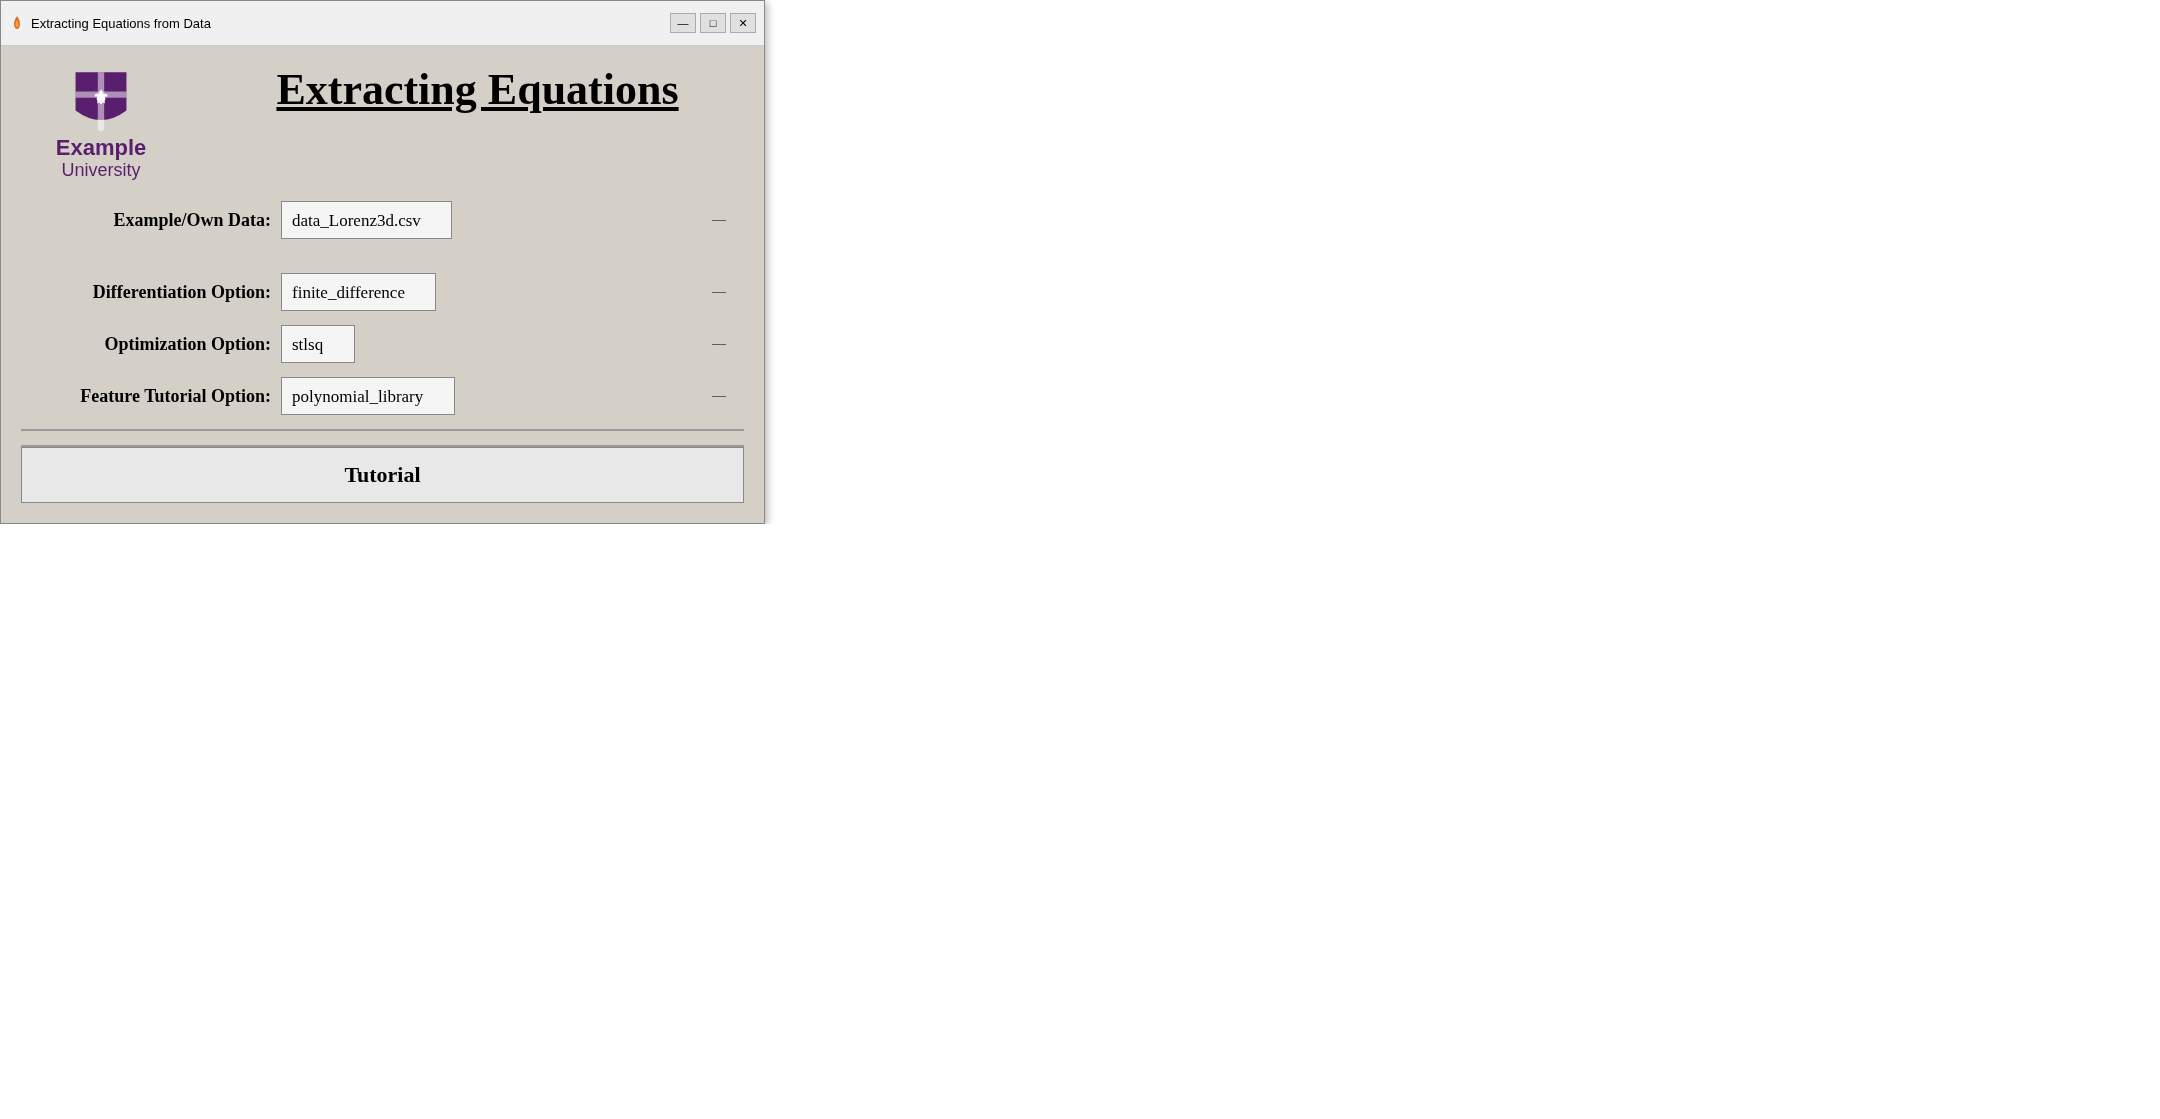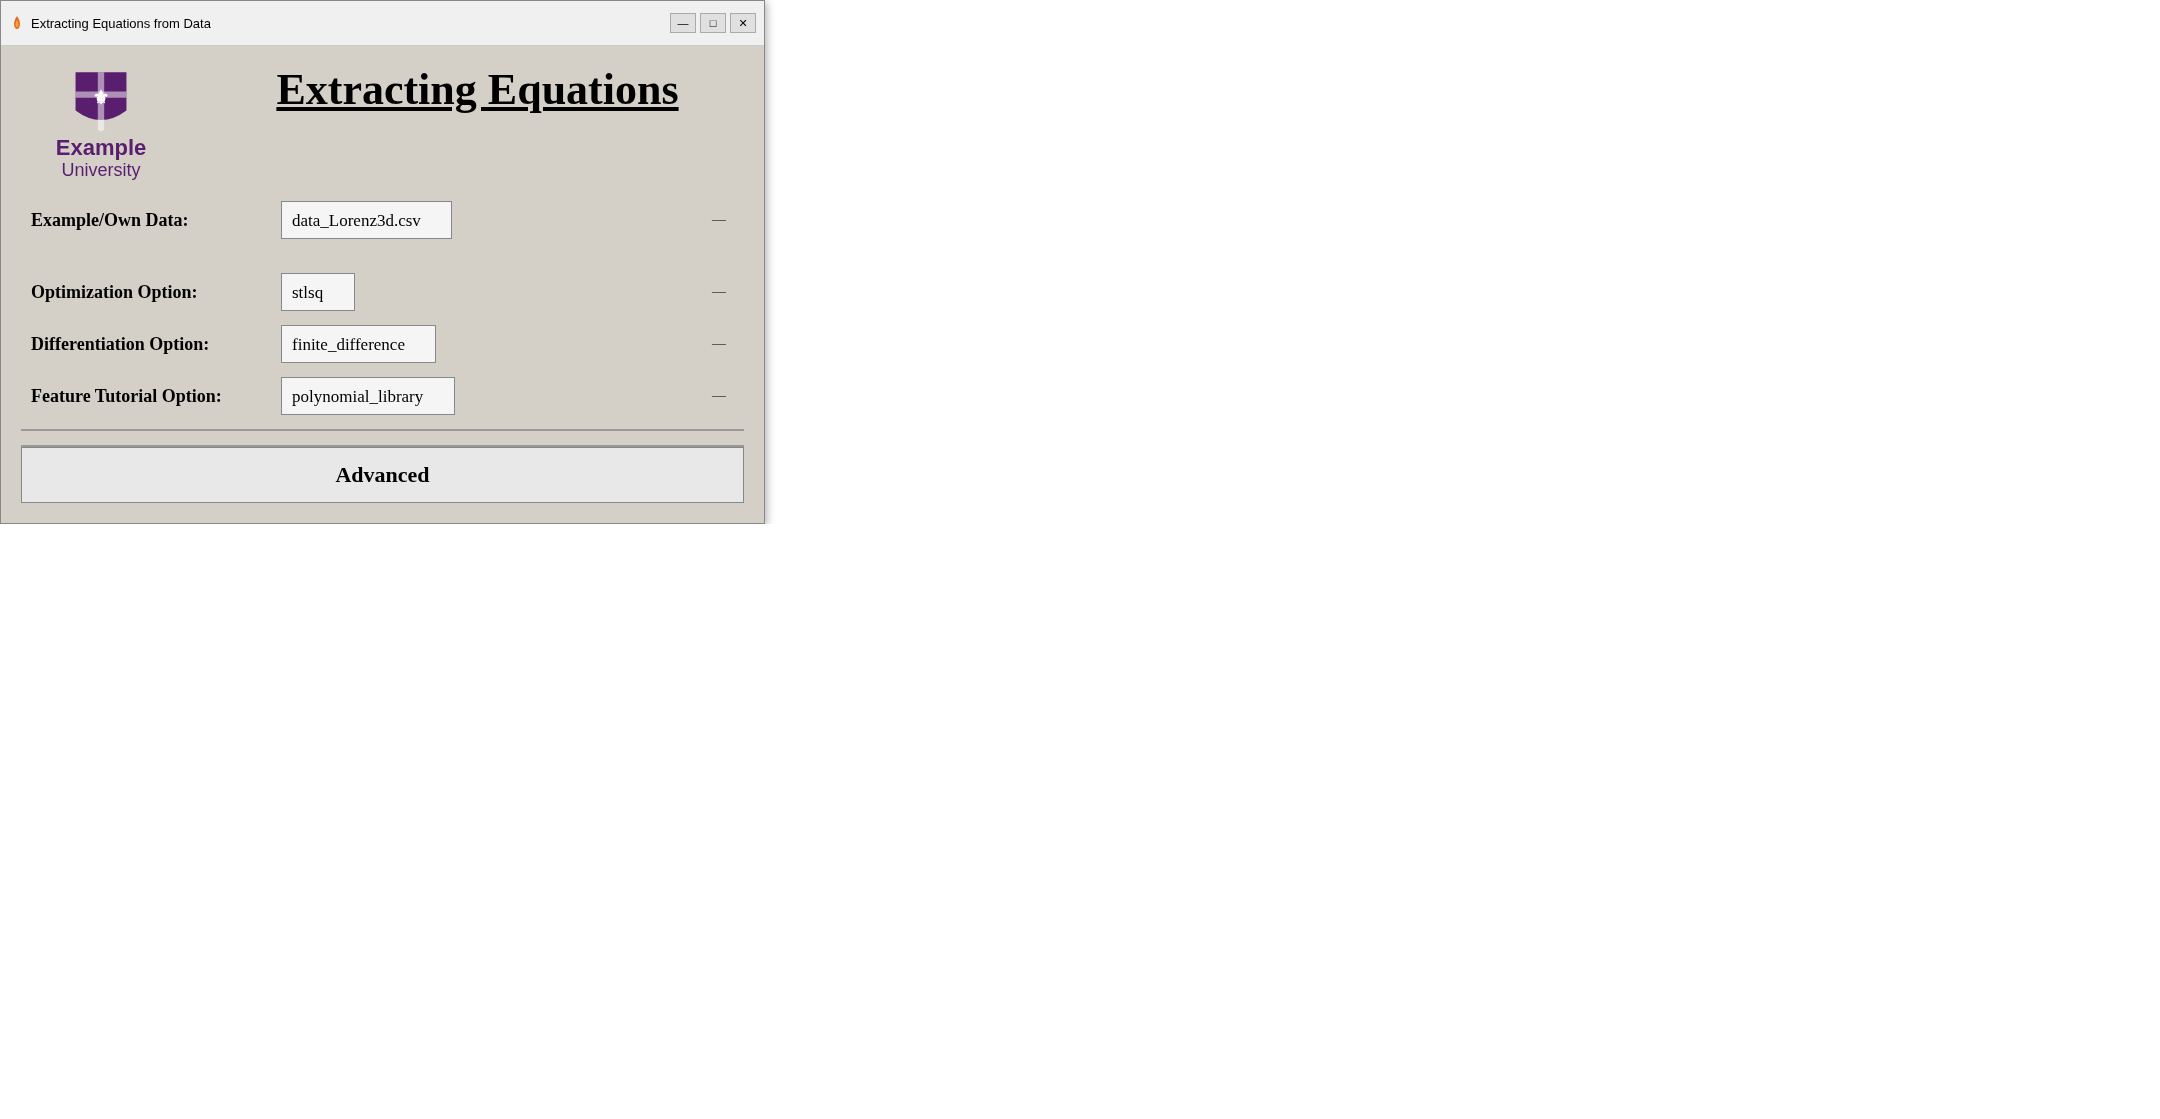--- a/index.html
+++ b/index.html
@@ -138,20 +138,21 @@
       display: flex;
       align-items: center;
       margin-bottom: 14px;
     }
 
     .form-label {
       font-family: 'Times New Roman', Times, serif;
       font-size: 18px;
       font-weight: bold;
       color: #000;
+      text-align: right;
       min-width: 240px;
       margin-right: 10px;
     }
 
     .form-select {
       flex: 1;
       height: 38px;
       background: #f5f5f5;
       border: 1px solid #888;
       font-family: 'Times New Roman', Times, serif;
@@ -313,48 +314,48 @@
         <div class="select-wrapper">
           <select class="form-select">
             <option>data_Lorenz3d.csv</option>
           </select>
         </div>
       </div>
 
       <div class="spacer"></div>
 
       <div class="form-row">
+        <label class="form-label">Differentiation Option:</label>
+        <div class="select-wrapper">
+          <select class="form-select">
+            <option>finite_difference</option>
+          </select>
+        </div>
+      </div>
+
+      <div class="form-row">
         <label class="form-label">Optimization Option:</label>
         <div class="select-wrapper">
           <select class="form-select">
             <option>stlsq</option>
-          </select>
-        </div>
-      </div>
-
-      <div class="form-row">
-        <label class="form-label">Differentiation Option:</label>
-        <div class="select-wrapper">
-          <select class="form-select">
-            <option>finite_difference</option>
           </select>
         </div>
       </div>
 
       <div class="form-row">
         <label class="form-label">Feature Tutorial Option:</label>
         <div class="select-wrapper">
           <select class="form-select">
             <option>polynomial_library</option>
           </select>
         </div>
       </div>
     </div>
 
     <div class="bottom-section">
 
       <div class="compute-row">
-        <button class="btn-compute">Advanced</button>
+        <button class="btn-compute">Tutorial</button>
       </div>
     </div>
 
   </div>
 </div>
 
 </body></html>

